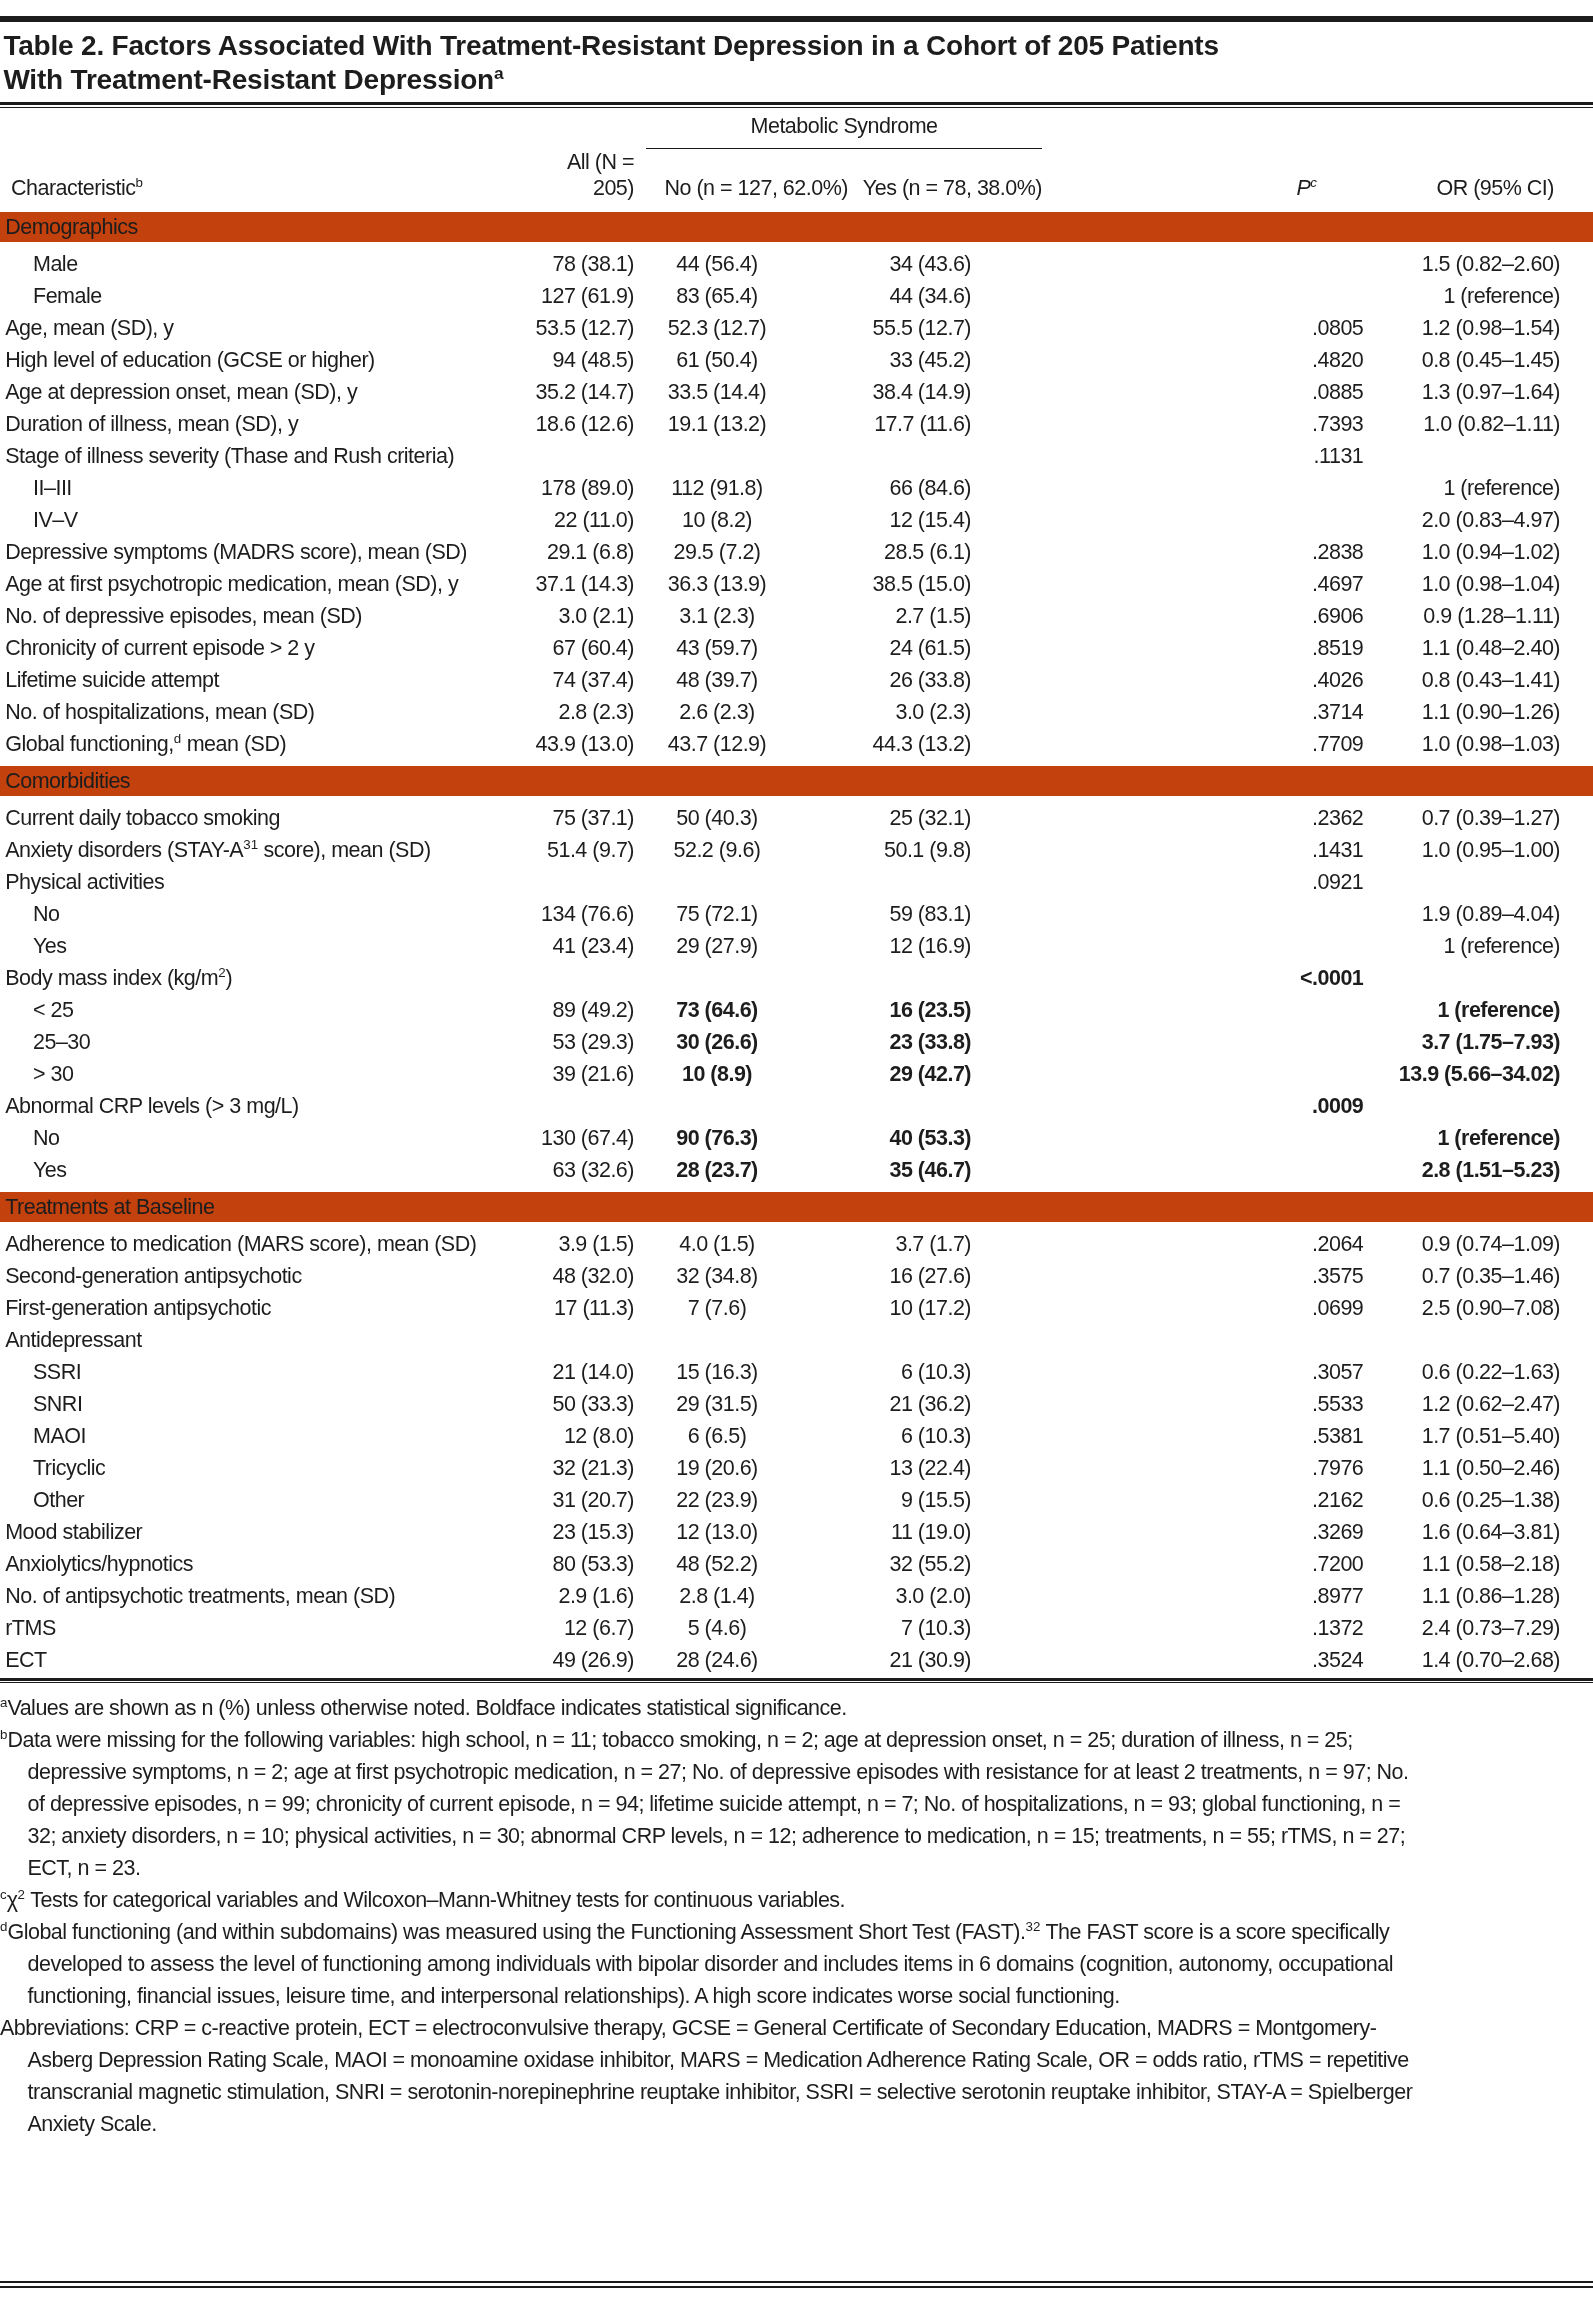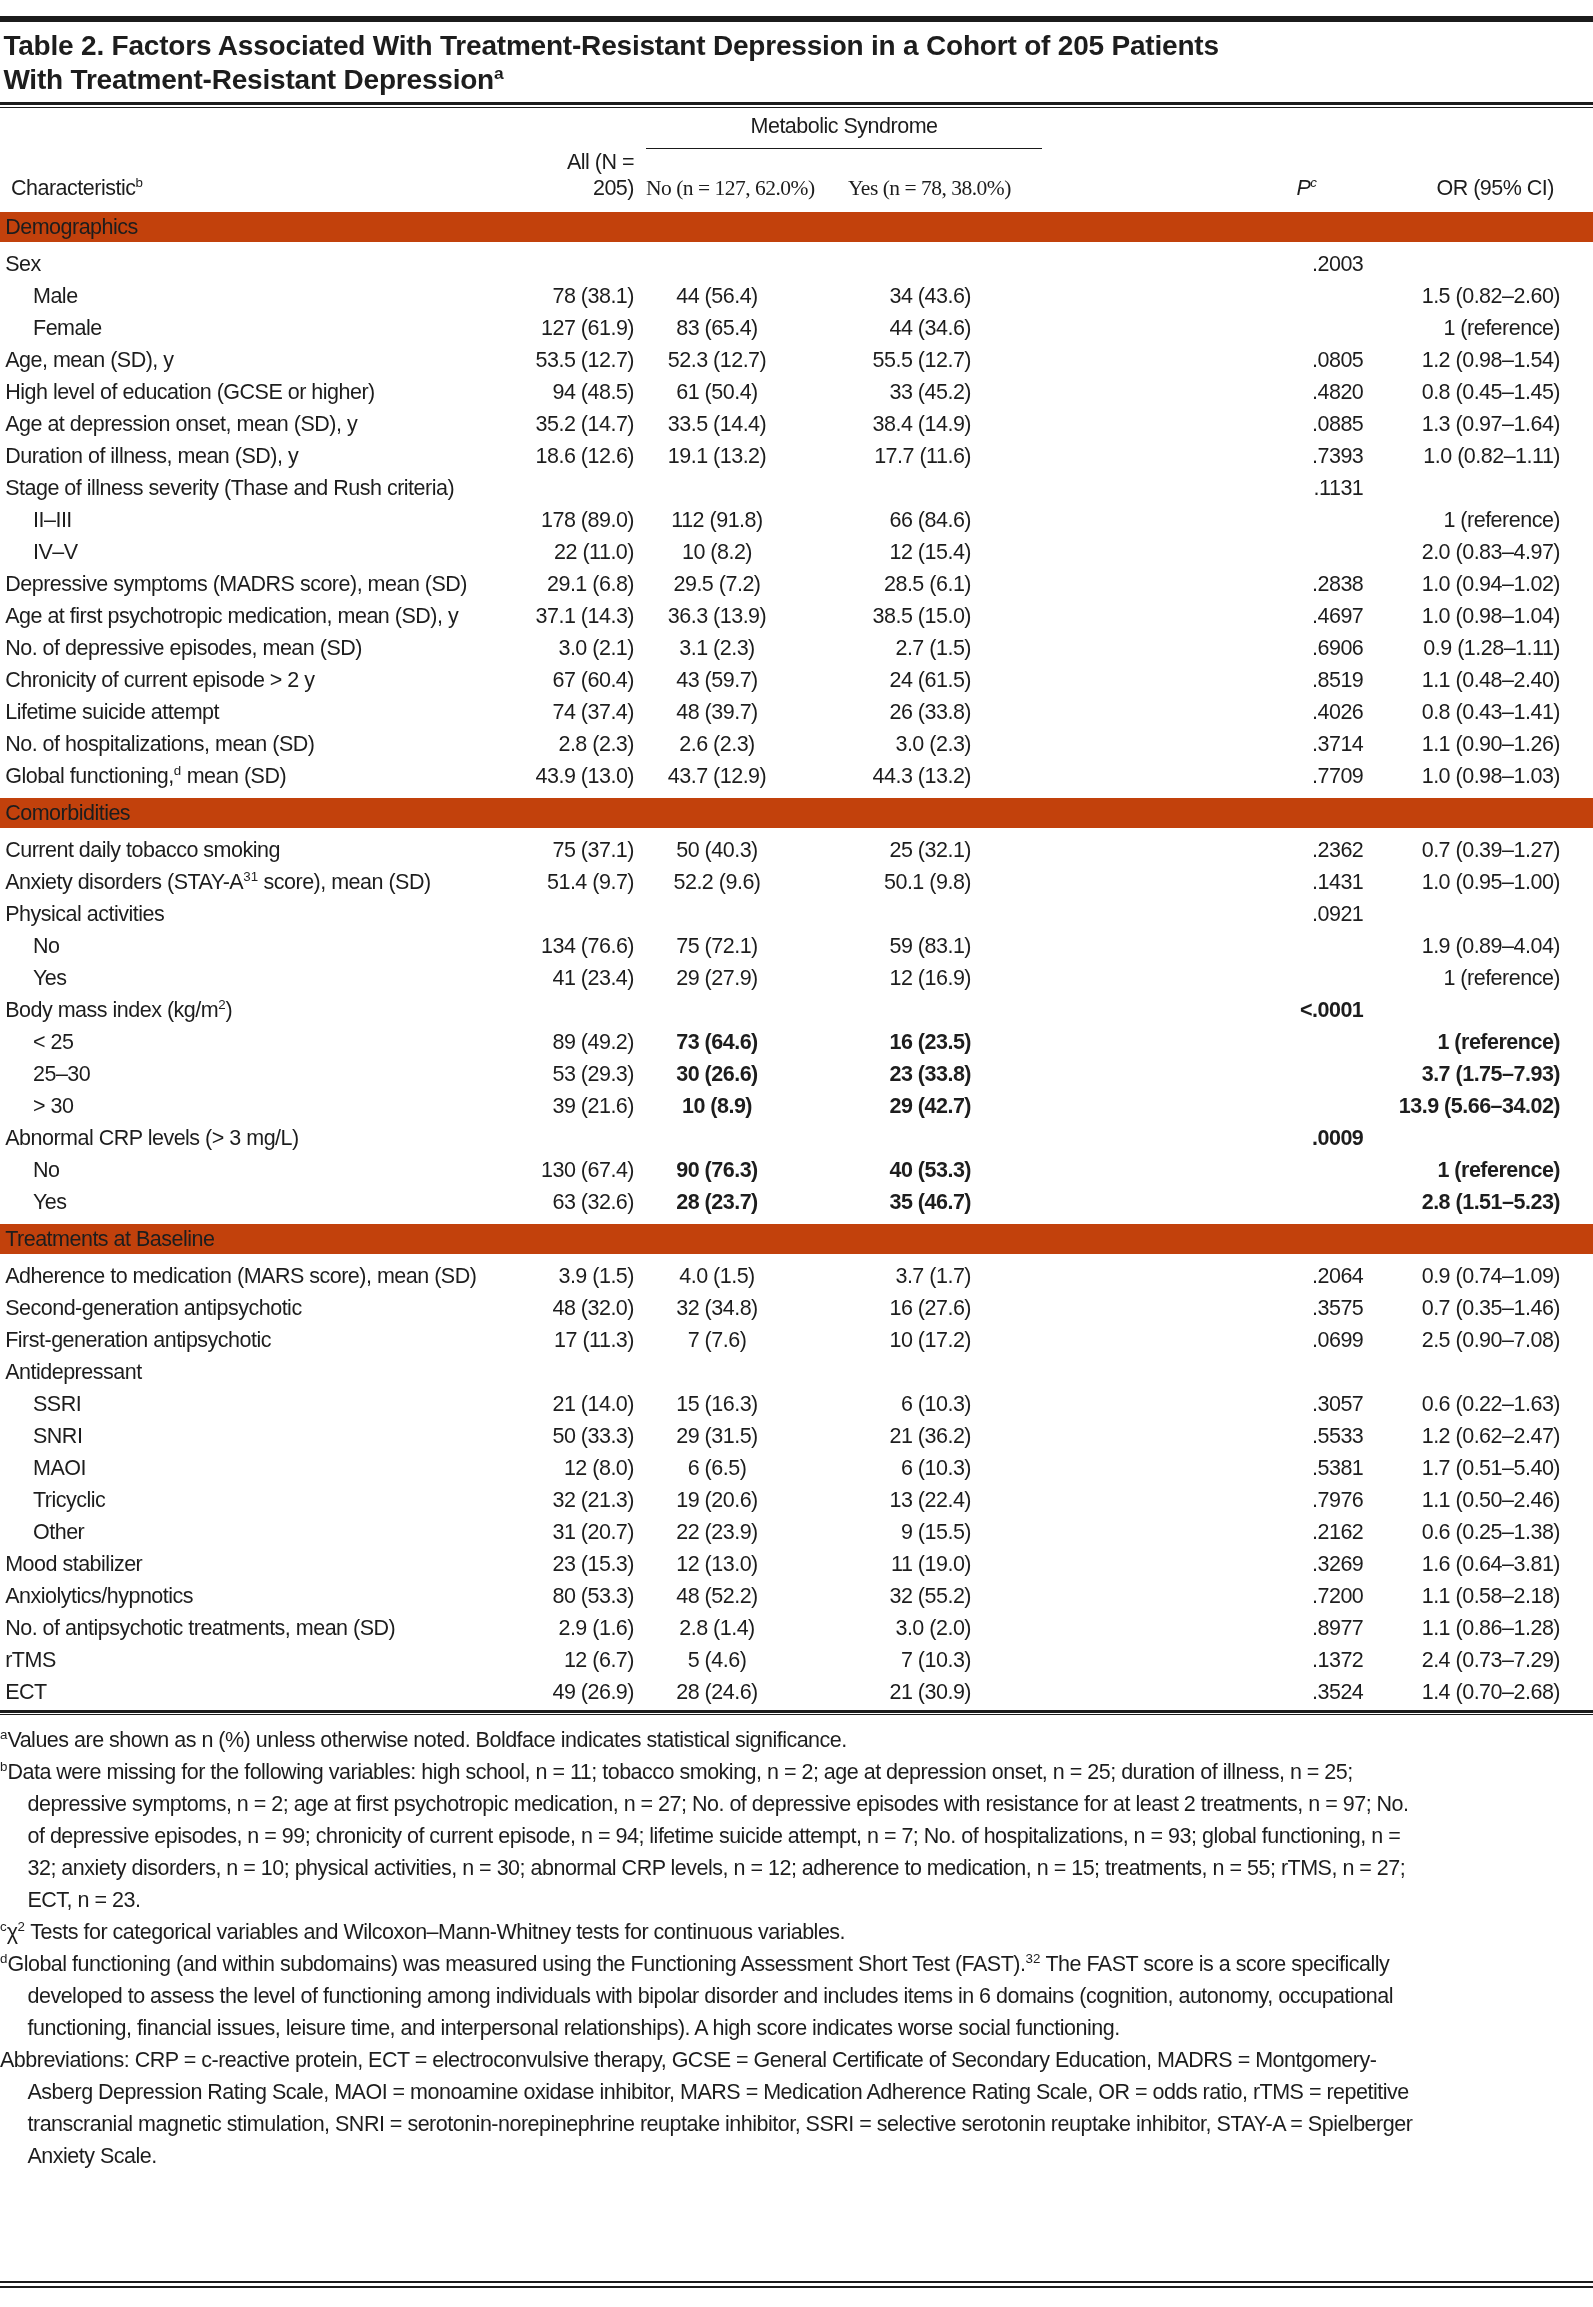--- a/index.html
+++ b/index.html
@@ -9,21 +9,21 @@
   .topbar {margin-top:15.5px; height:6.9px; background:#1c1c1c;}
   .title {font-size:28px; font-weight:700; line-height:34px; margin:6.9px 0 5.2px 3.4px; letter-spacing:-0.2px;}
   .rule-heavy {height:1.7px; border-top:3.4px solid #1c1c1c; border-bottom:1.7px solid #1c1c1c;}
   table {width:1593px; border-collapse:collapse; table-layout:fixed;
          font-size:21.5px; letter-spacing:-0.5px;}
   td,th {vertical-align:top; line-height:32px; padding:0; font-weight:400;}
   .spanner {text-align:center; border-bottom:1.7px solid #1a1a1a; line-height:36px; height:40px;}
   .headrow th {border-bottom:2.6px solid #1a1a1a; vertical-align:bottom; padding-bottom:5.2px; line-height:26px;}
   .h-char {text-align:left; padding-left:11px;}
   .h-all {text-align:right; padding-right:12px;}
-  .h-no,.h-yes {text-align:left;font-family:Liberation Serif, serif;}
+  .h-no,.h-yes {text-align:right;}
   .h-p {text-align:right; padding-right:48px; font-style:italic;}
   .h-or {text-align:right; padding-right:40px;}
   td.lbl {text-align:left; padding-left:5.2px; white-space:nowrap;}
   td.lbl.ind {padding-left:33px;}
   td.lbl.hang {white-space:normal; padding-left:31px; text-indent:-26px;}
   td.c-all {text-align:right; padding-right:12px;}
   td.c-no  {text-align:center; padding-right:60px;}
   td.c-yes {text-align:right; padding-right:71px;}
   td.c-p   {text-align:right; padding-right:1.7px;}
   td.c-or  {text-align:right; padding-right:34px;}
@@ -71,28 +71,20 @@
         <th class="h-yes">Yes (n = 78, 38.0%)</th>
         <th class="h-p">P<sup>c</sup></th>
         <th class="h-or">OR (95% CI)</th>
       </tr>
     </thead>
     <tbody id="tbody">
         <tr>
           <td colspan="6" class="section">Demographics</td>
         </tr>
         <tr>
-          <td class="lbl">Sex</td>
-          <td class="c-all"></td>
-          <td class="c-no"></td>
-          <td class="c-yes"></td>
-          <td class="c-p">.2003</td>
-          <td class="c-or"></td>
-        </tr>
-        <tr>
           <td class="lbl ind">Male</td>
           <td class="c-all">78 (38.1)</td>
           <td class="c-no">44 (56.4)</td>
           <td class="c-yes">34 (43.6)</td>
           <td class="c-p"></td>
           <td class="c-or">1.5 (0.82–2.60)</td>
         </tr>
         <tr>
           <td class="lbl ind">Female</td>
           <td class="c-all">127 (61.9)</td>

